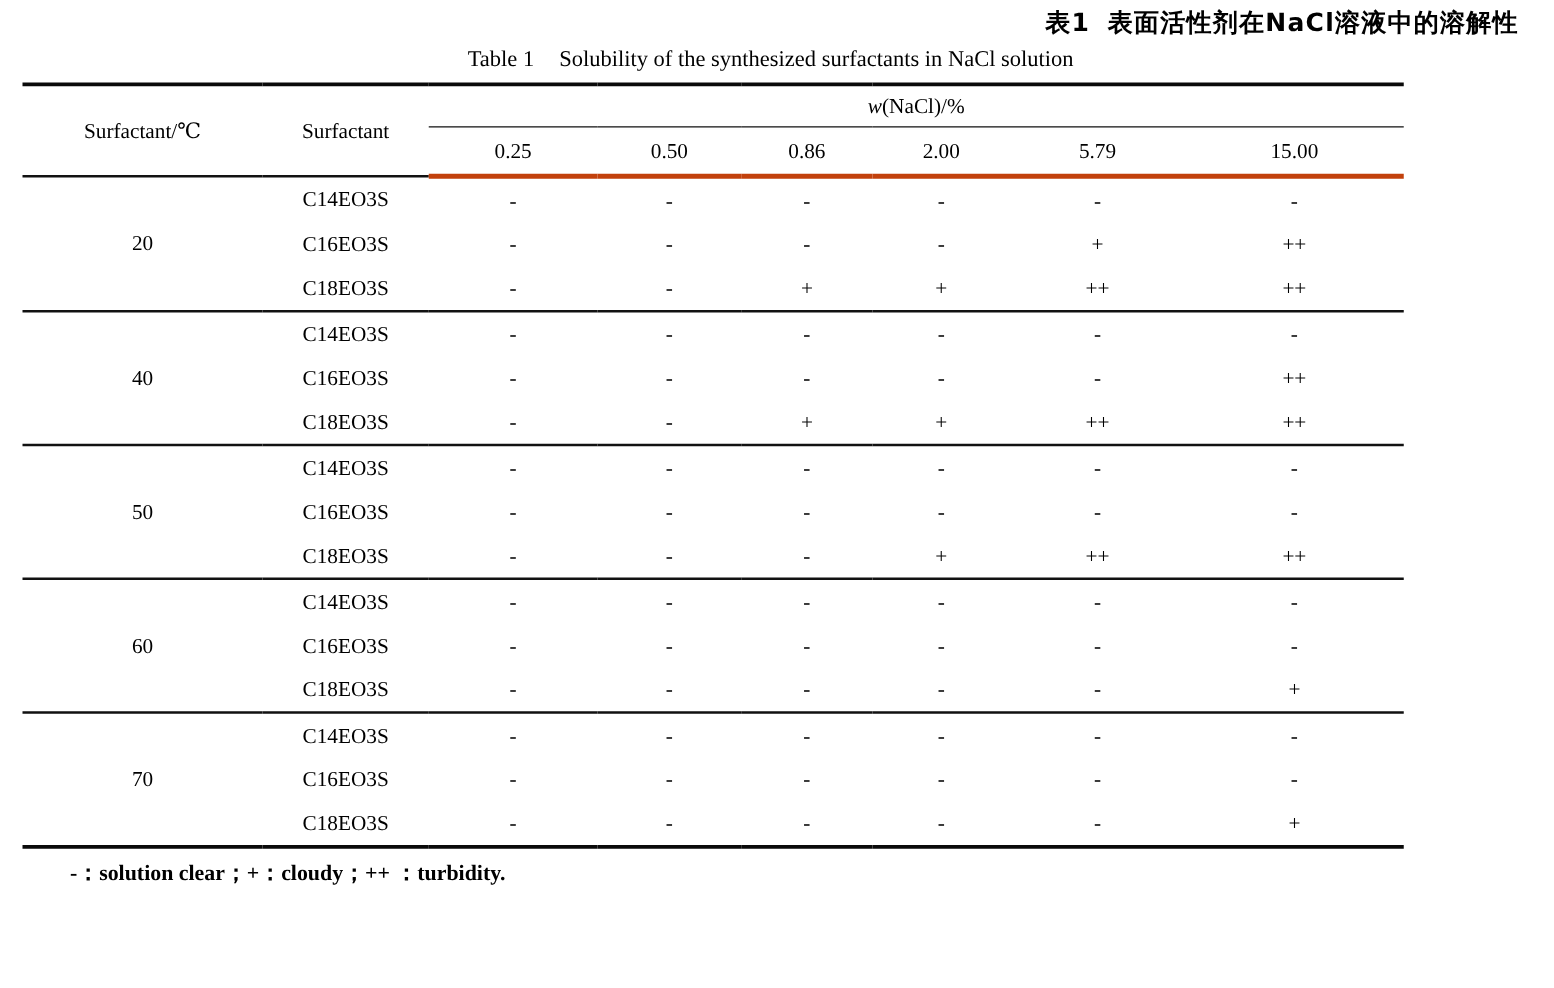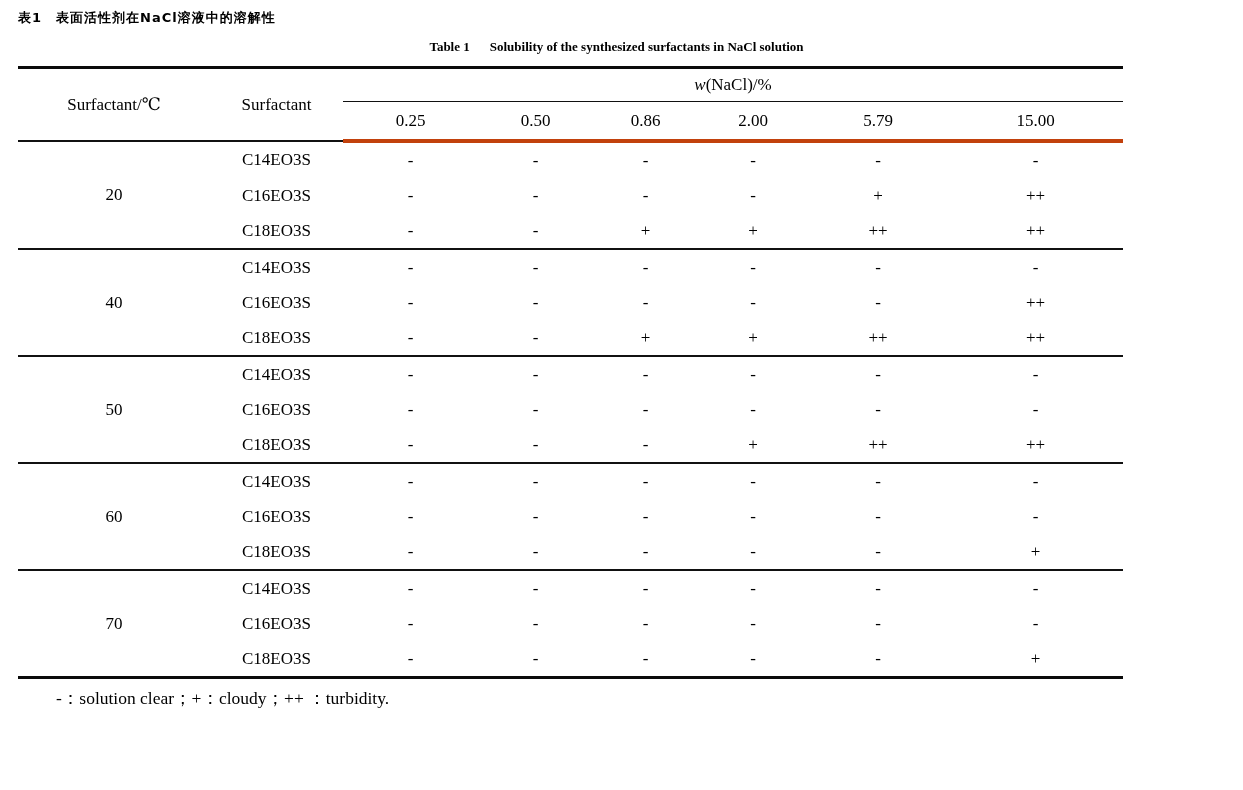--- a/index.html
+++ b/index.html
@@ -11,34 +11,33 @@
     color: #000;
   }
   .page {
     position: relative;
     width: 1197px;
     margin-left: 18px;
     padding-top: 5px;
   }
   
   .title-zh {
-    text-align: left;
-    font-size: 13px;
+    text-align: right;
+    font-size: 20px;
     font-weight: bold;
     letter-spacing: 1px;
     line-height: 26px;
     font-family: "DejaVu Sans", "Liberation Sans", sans-serif;
   }
   .title-zh .gap { display: inline-block; width: 14px; }
   .title-en {
     text-align: center;
-    font-size: 13px;
+    font-size: 18px;
     line-height: 24px;
     margin-top: 4px;
-    font-weight: bold;
   }
   .title-en .gap { display: inline-block; width: 20px; }
 
   
   table.solubility {
     border-collapse: collapse;
     table-layout: fixed;
     width: 1105px;
     margin-top: 7px;
     border-top: 3px solid #0a0a0a;
@@ -70,21 +69,21 @@
   .italic { font-style: italic; }
 
   
   .footnotes { width: 1197px; font-size: 17.5px; }
   .footnotes p {
     margin: 0;
     text-indent: 38px;
     line-height: 32px;
   }
   p.fn-definitions { margin-top: 6px; text-align: justify; }
-  p.fn-symbols { margin-top: 3px; }
+  p.fn-symbols { margin-top: 3px; font-weight: bold; }
   p.fn-condition { margin-top: 2px; }
 </style>
 </head>
 <body>
 
 <div class="page">
 
   <div class="title-zh">
     <span>表1</span><span class="gap"></span><span>表面活性剂在NaCl溶液中的溶解性</span>
   </div>

